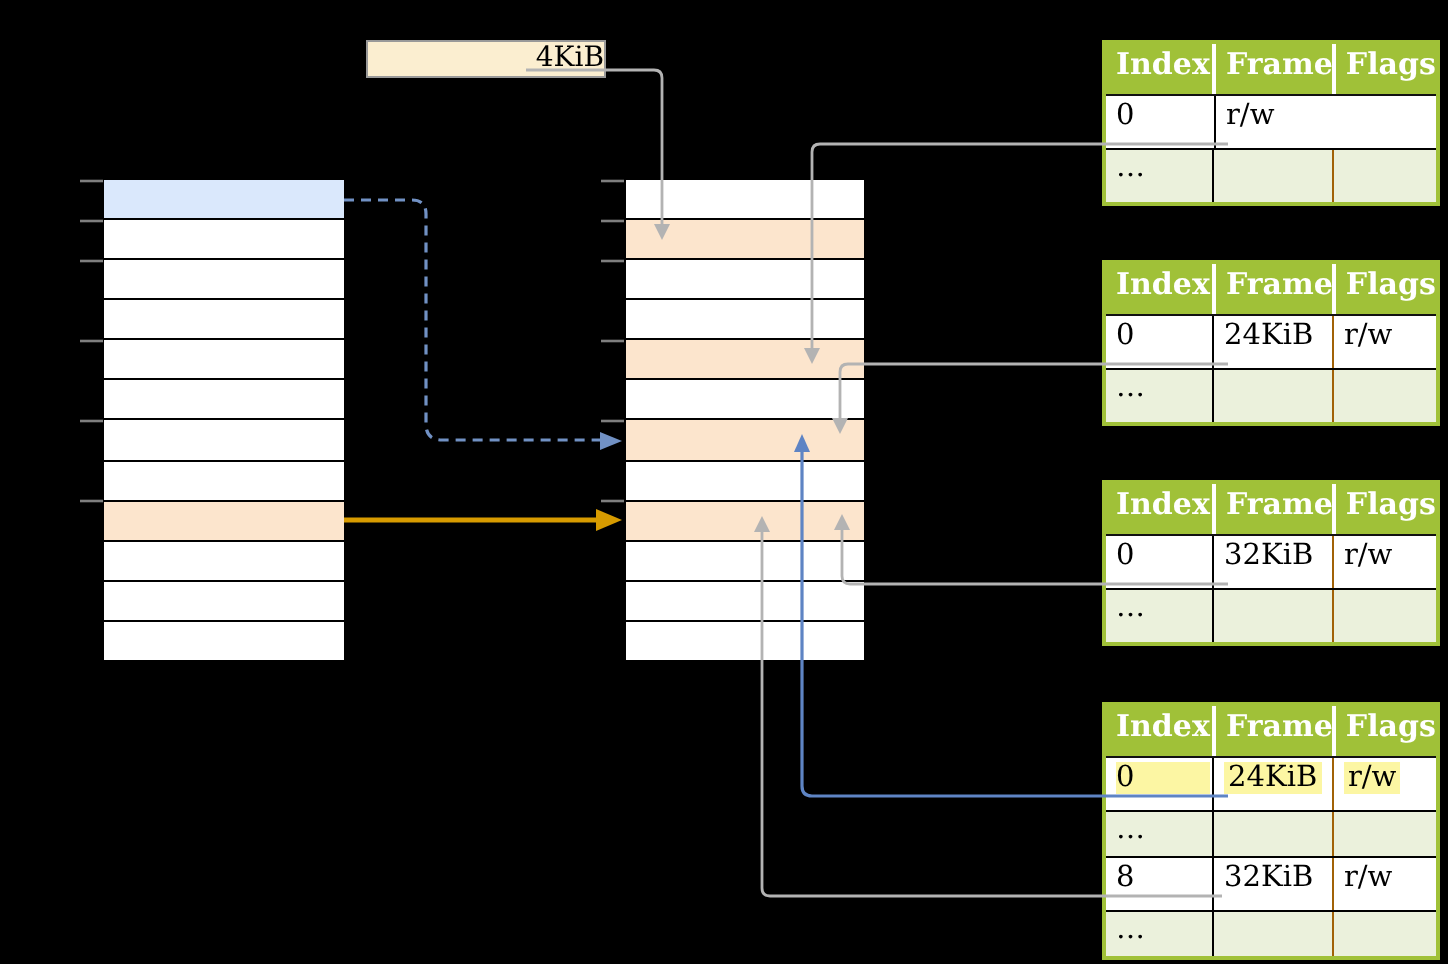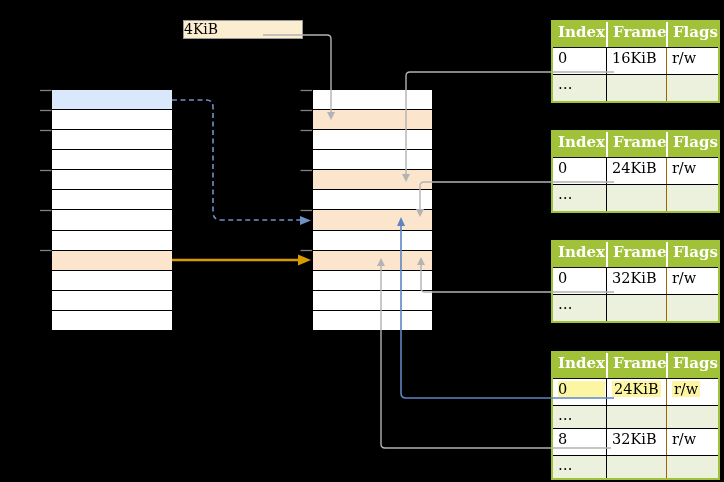--- a/index.html
+++ b/index.html
@@ -2,21 +2,21 @@
 <html><head>
 <meta charset="utf-8">
 <style>
   html,body{margin:0;padding:0;background:#000;}
   #canvas{position:relative;width:724px;height:482px;background:#000;overflow:hidden;
           font-family:"DejaVu Serif","Liberation Serif",serif;}
 
   
   .callout{position:absolute;left:183px;top:20px;width:120px;height:19px;
            background:var(--callout-bg);border:1px solid #999;box-sizing:border-box;
-           display:flex;align-items:center;justify-content:flex-start;
+           display:flex;align-items:center;justify-content:flex-end;
            font-size:14px;color:#000;line-height:17px;}
 
   
   .mem-col{position:absolute;display:flex;flex-direction:column;gap:1px;background:#000;}
   .mem-col .cell{flex:1 1 0;background:#fff;}
   #left-col{left:52px;top:90px;width:120px;height:240px;}
   #mid-col{left:313px;top:90px;width:119px;height:240px;}
 
   
   .ptable{position:absolute;left:551px;width:169px;border:2px solid var(--green);
@@ -90,21 +90,20 @@
 
   <div id="tables">
       <div class="ptable" style="top: 20px;">
         <div class="pt-row hdr">
           <div class="pt-cell">Index</div>
           <div class="pt-cell">Frame</div>
           <div class="pt-cell">Flags</div>
         </div>
         <div class="pt-row">
           <div class="pt-cell">0</div>
-          <div class="pt-cell">16KiB</div>
           <div class="pt-cell">r/w</div>
         </div>
         <div class="pt-row shaded">
           <div class="pt-cell">…</div>
           <div class="pt-cell"></div>
           <div class="pt-cell"></div>
         </div>
       </div>
       <div class="ptable" style="top: 130px;">
         <div class="pt-row hdr">

